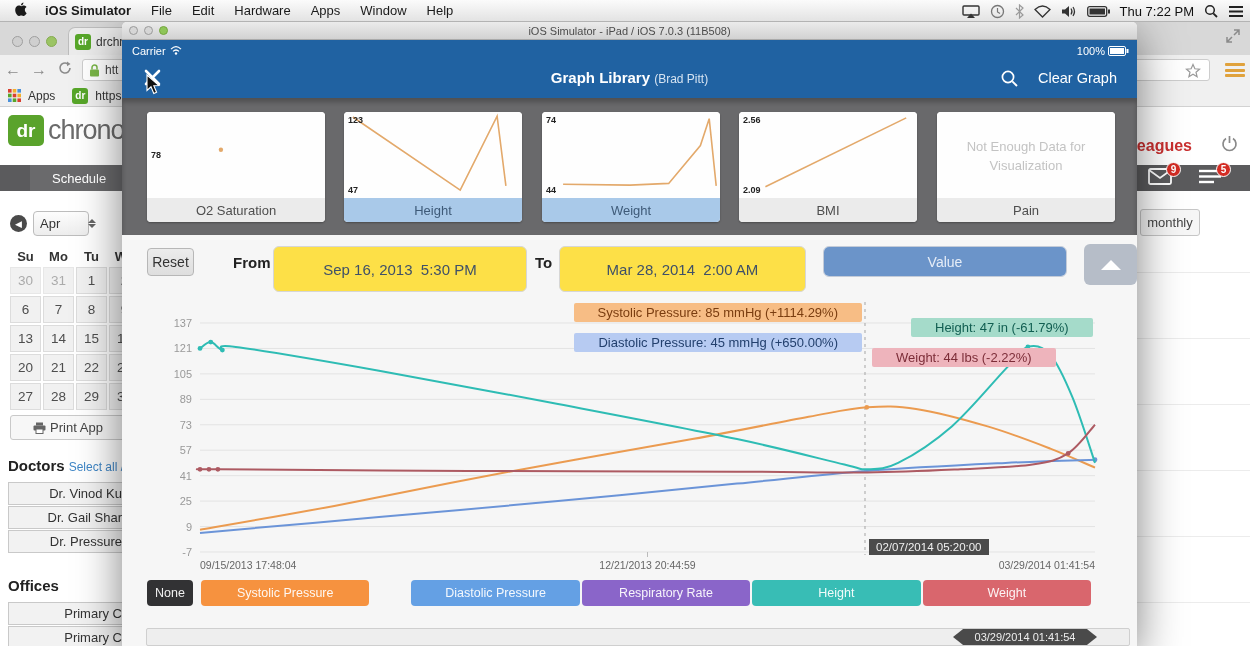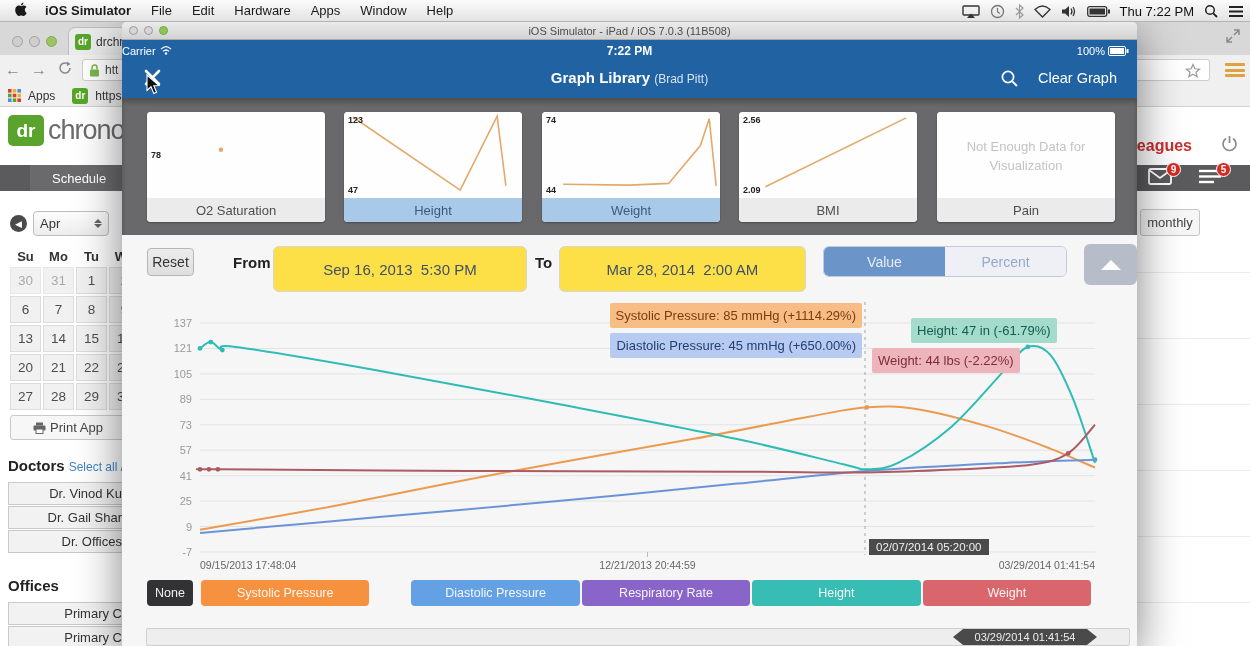--- a/index.html
+++ b/index.html
@@ -32,21 +32,21 @@
   #logo .box { width:36px; height:31px; background:#5aa32c; border-radius:5px; color:#fff; font-weight:bold; font-size:19px; display:flex; align-items:center; justify-content:center; }
   #logo .word { font-size:27px; color:#6b6b6b; letter-spacing:-1px; }
   #colleagues { position:absolute; right:58px; top:30px; color:#c92f2f; font-weight:bold; font-size:16px; }
   #power-icon { position:absolute; right:12px; top:28px; }
   #gray-nav { position:absolute; left:0; top:58px; width:100%; height:26px; background:#5b5b5d; }
   #sched-tab { position:absolute; left:30px; top:0; height:26px; padding:0 22px; background:#6a6a6c; color:#fff; font-size:13px; display:flex; align-items:center; }
   .badge-ico { position:absolute; top:3px; }
   .redbadge { position:absolute; top:-6px; right:-9px; background:#d32c24; color:#fff; border-radius:50%; width:15px; height:15px; font-size:10px; font-weight:bold; display:flex; align-items:center; justify-content:center; border:1px solid #fff; }
   .viewbtn { position:absolute; top:102px; height:27px; background:#f6f6f6; border:1px solid #c6c6c6; border-radius:3px; font-size:13px; color:#444; display:flex; align-items:center; justify-content:center; }
   #cal-prev { position:absolute; left:10px; top:108px; width:17px; height:17px; border-radius:50%; background:#4a4a4a; color:#fff; font-size:9px; display:flex; align-items:center; justify-content:center; }
-  #month-select { position:absolute; left:33px; top:104px; width:76px; height:25px; background:linear-gradient(#fdfdfd,#ededed); border:1px solid #bdbdbd; border-radius:4px; font-size:13px; color:#333; display:flex; align-items:center; justify-content:space-between; padding:0 6px;gap:28px; }
+  #month-select { position:absolute; left:33px; top:104px; width:56px; height:25px; background:linear-gradient(#fdfdfd,#ededed); border:1px solid #bdbdbd; border-radius:4px; font-size:13px; color:#333; display:flex; align-items:center; justify-content:space-between; padding:0 6px;gap:28px; }
   .updown { display:flex; flex-direction:column; gap:1px; }
   .updown i { width:0; height:0; border-left:4px solid transparent; border-right:4px solid transparent; display:block; }
   .updown .u { border-bottom:4px solid #666; }
   .updown .d { border-top:4px solid #666; }
   #cal { position:absolute; left:8px; top:138px; border-collapse:separate; border-spacing:2px; }
   #cal th { font-size:13px; color:#333; width:31px; height:18px; font-weight:bold; }
   #cal td { width:31px; height:27px; background:#f1f1f1; border:1px solid #dcdcdc; text-align:center; font-size:13.5px; color:#4e4e4e; }
   #cal td.muted { color:#ababab; border-color:#e7e7e7; }
   #print-btn { position:absolute; left:10px; top:308px; width:116px; height:25px; background:#f7f7f7; border:1px solid #c9c9c9; border-radius:3px; font-size:13px; color:#444; display:flex; align-items:center; justify-content:center; gap:4px; }
   #doctors-title { position:absolute; left:8px; top:350px; font-size:15px; font-weight:bold; color:#222; }
@@ -87,21 +87,21 @@
   .ctl-label { position:absolute; top:232px; font-size:15px; font-weight:bold; color:#222; }
   .datefield { position:absolute; top:224px; height:46px; background:#fde047; border:1px solid #d6d6d6; border-radius:6px; font-size:15px; color:#3f5068; display:flex; align-items:center; justify-content:center; white-space:pre; }
   #segmented { position:absolute; left:701px; top:224px; width:244px; height:31px; border:1px solid #c3cbd8; border-radius:6px; overflow:hidden; display:flex; }
   #seg-value { flex:1; background:#6b94c9; color:#e6edf7; font-size:14px; display:flex; align-items:center; justify-content:center; }
   #seg-percent { flex:1; background:#eef0f5; color:#96a9c9; font-size:14px; display:flex; align-items:center; justify-content:center; }
   #collapse-btn { position:absolute; left:962px; top:222px; width:53px; height:41px; background:#b6bdc8; border-radius:6px; display:flex; align-items:center; justify-content:center; }
   #collapse-btn i { width:0; height:0; border-left:10px solid transparent; border-right:10px solid transparent; border-bottom:10px solid #fff; display:block; }
 
   
   #chart-wrap { position:absolute; left:0; top:270px; width:1015px; height:300px; }
-  .tip { position:absolute; height:25px; border-radius:2px; font-size:13px; display:flex; align-items:center; padding:0 6px; white-space:pre; }
+  .tip { position:absolute; height:19px; border-radius:2px; font-size:13px; display:flex; align-items:center; padding:0 24px; white-space:pre; }
   #tip-sys { right:275px; top:281px; background:#f7bd85; color:#7a3d10; }
   #tip-dia { right:275px; top:311px; background:#b7cbf2; color:#23406e; }
   #tip-hgt { left:750px; top:296px; background:#a5dbca; color:#115e51;margin-left:39px; }
   #tip-wgt { left:750px; top:326px; background:#eeb4bc; color:#7c2d38; }
   #cursor-tag { position:absolute; left:747px; top:517px; background:#4b4b4b; color:#f0f0f0; font-size:11.5px; padding:2px 7px; }
   #legend { position:absolute; left:25px; top:558px; width:944px; height:26px; display:flex; gap:2px; }
   .leg { border-radius:4px; color:rgba(255,255,255,.93); font-size:12.5px; display:flex; align-items:center; justify-content:center; flex:1; }
   .leg.none { flex:none; width:46px; margin-right:6px; }
   #bottombar { position:absolute; left:24px; top:606px; width:984px; height:18px; background:#eeeeee; border:1px solid #cfcfcf; border-radius:2px; }
   #bottom-tag { position:absolute; right:32px; top:0; width:144px; height:16px; background:#4a4a4a; color:#eee; font-size:11px; display:flex; align-items:center; justify-content:center; clip-path:polygon(7% 0,93% 0,100% 50%,93% 100%,7% 100%,0 50%); }
@@ -316,21 +316,21 @@
           <rect x="0.5" y="3.5" width="12" height="5" rx="1" fill="#666"></rect>
           <rect x="3" y="7" width="7" height="4.5" fill="#fff" stroke="#666"></rect>
         </svg>
       <span>Print App</span>
     </div>
     <div id="doctors-title">
       <span>Doctors</span><a href="#">Select all /</a>
     </div>
     <div class="listbtn" style="top:375px;">Dr. Vinod Ku</div>
     <div class="listbtn" style="top:399px;">Dr. Gail Shar</div>
-    <div class="listbtn" style="top:423px;">Dr. Offices</div>
+    <div class="listbtn" style="top:423px;">Dr. Pressure</div>
     <div id="offices-title">Offices</div>
     <div class="listbtn" style="top:495px;">Primary C</div>
     <div class="listbtn" style="top:519px;">Primary C</div>
   </div>
   <div class="gridline-r" style="top:250px;"></div>
   <div class="gridline-r" style="top:316px;"></div>
   <div class="gridline-r" style="top:382px;"></div>
   <div class="gridline-r" style="top:448px;"></div>
   <div class="gridline-r" style="top:514px;"></div>
   <div class="gridline-r" style="top:580px;"></div>
@@ -341,26 +341,25 @@
     <span class="lights">
         <span class="lt"></span>
         <span class="lt"></span>
         <span class="lt g"></span>
       </span>
     <span id="sim-title">iOS Simulator - iPad / iOS 7.0.3 (11B508)</span>
   </div>
 
   <div id="bluebar">
     <div id="statusrow">
-      <span style="">Carrier</span>
+      <span style="margin-left:10px;">Carrier</span>
       <svg width="12" height="9" viewBox="0 0 12 9" style="margin-left:4px;">
           <path d="M1,3.2 Q6,-1.8 11,3.2 M3,5.4 Q6,2.6 9,5.4" fill="none" stroke="#fff" stroke-width="1.2"></path>
           <circle cx="6" cy="7.5" r="1.2" fill="#fff"></circle>
         </svg>
-      <span class="mid">7:22 PM</span>
       <span style="position:absolute;right:32px;">100%</span>
       <svg style="position:absolute;right:8px;top:6px;" width="21" height="10" viewBox="0 0 21 10">
           <rect x="0.5" y="0.5" width="17" height="9" rx="1.5" fill="none" stroke="#fff"></rect>
           <rect x="2" y="2" width="14" height="6" fill="#fff"></rect>
           <rect x="18.5" y="3" width="2" height="4" fill="#fff"></rect>
         </svg>
     </div>
     <div id="navrow">
       <span id="close-x"><svg width="17" height="17" viewBox="0 0 17 17">
             <g stroke="#fff" stroke-width="2.6" stroke-linecap="round">
@@ -410,21 +409,20 @@
     </div>
   </div>
 
   <div id="reset-btn">Reset</div>
   <span class="ctl-label" style="left:111px;">From</span>
   <div class="datefield" style="left:151px;width:254px;">Sep 16, 2013  5:30 PM</div>
   <span class="ctl-label" style="left:413px;">To</span>
   <div class="datefield" style="left:437px;width:247px;">Mar 28, 2014  2:00 AM</div>
   <div id="segmented">
     <div id="seg-value">Value</div>
-    <div id="seg-percent">Percent</div>
   </div>
   <div id="collapse-btn">
       <i></i>
     </div>
 
   <div id="chart-wrap">
     <svg id="chart" width="1015" height="300">
         <line x1="78" y1="31" x2="973" y2="31" stroke="#e3e3e3" stroke-width="1"></line>
         <text x="70" y="35" text-anchor="end" font-size="11" fill="#999" font-family="Liberation Sans, sans-serif">137</text>
         <line x1="78" y1="56.44444444444444" x2="973" y2="56.44444444444444" stroke="#e3e3e3" stroke-width="1"></line>

